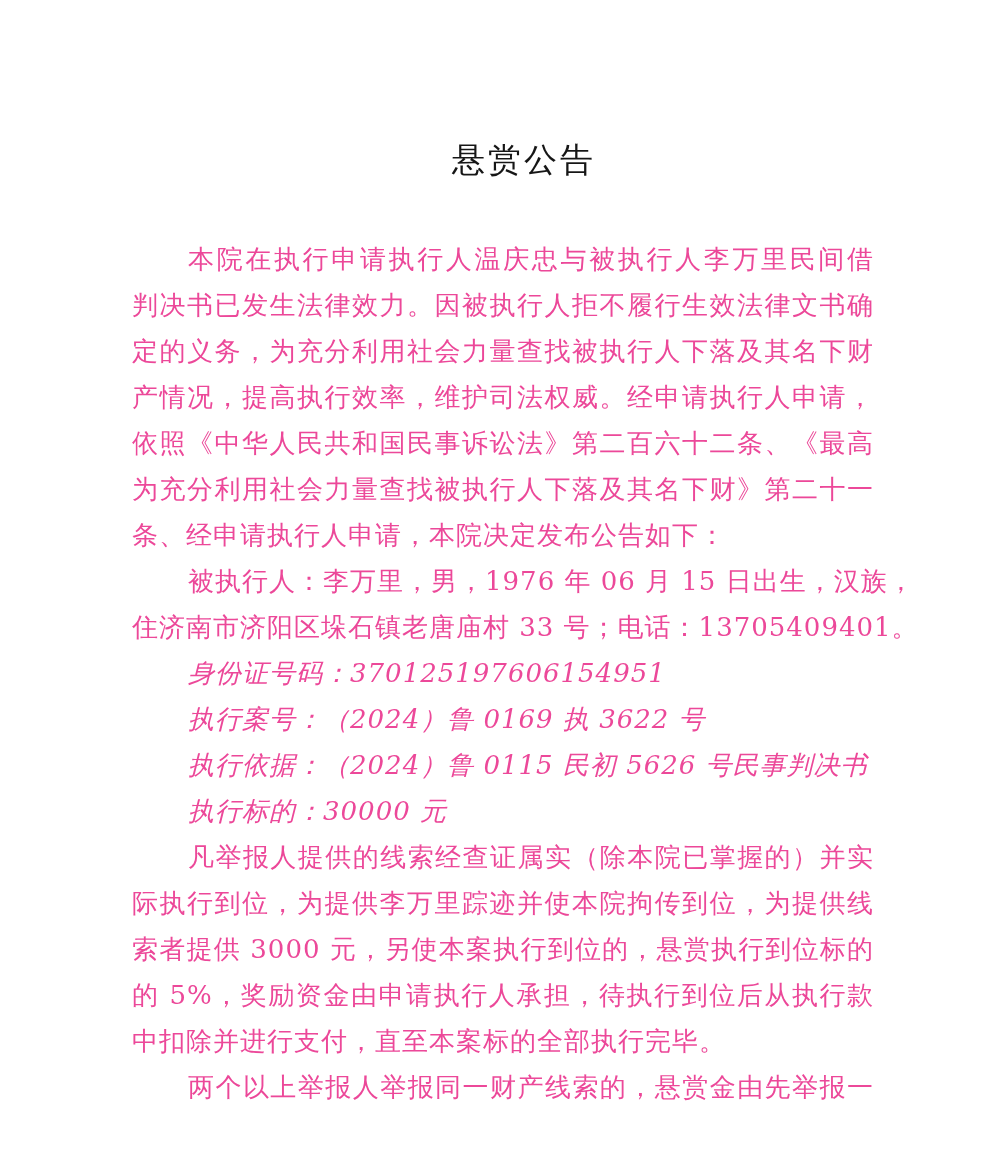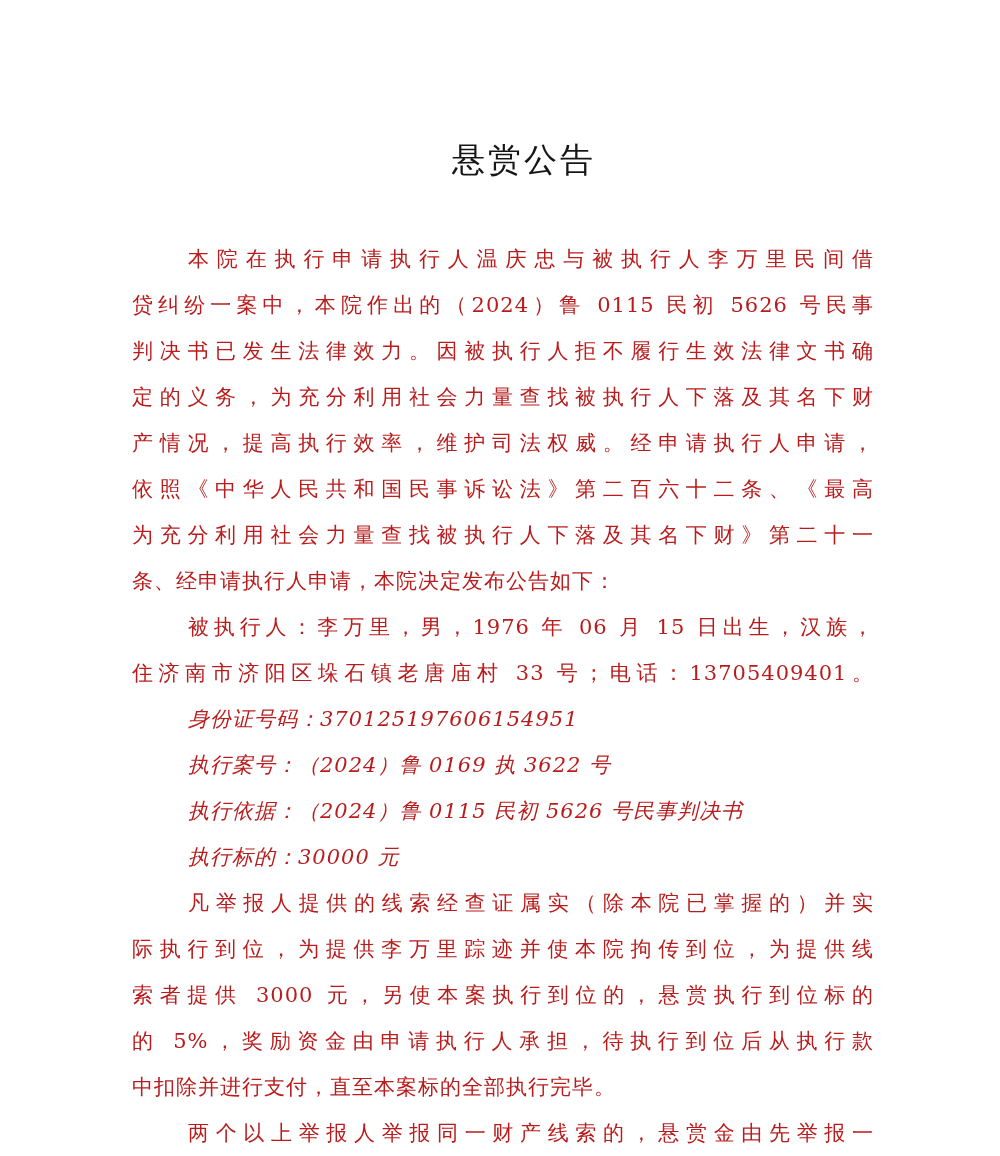--- a/index.html
+++ b/index.html
@@ -37,23 +37,23 @@
 
     .body {
       position: absolute;
       left: 132px;
       top: 236px;
       width: 742px;
     }
     .line {
       height: 46px;
       line-height: 46px;
-      font-size: 21px;
+      font-size: 26px;
       white-space: nowrap;
-      color: #b91c1c;
+      color: #ec4899;
       text-align: justify;
       text-align-last: justify;
       letter-spacing: 1px;
     }
     .line.last {
       text-align-last: left;
     }
     .line.indent {
       padding-left: 56px;
     }
@@ -67,21 +67,20 @@
 <body>
 
 <div class="page">
 
   <h2 class="title notice">悬赏公告</h2>
 
   <div class="body">
 
     <div>
       <div class="line indent">本院在执行申请执行人温庆忠与被执行人李万里民间借</div>
-      <div class="line">贷纠纷一案中，本院作出的（2024）鲁 0115 民初 5626 号民事</div>
       <div class="line">判决书已发生法律效力。因被执行人拒不履行生效法律文书确</div>
       <div class="line">定的义务，为充分利用社会力量查找被执行人下落及其名下财</div>
       <div class="line">产情况，提高执行效率，维护司法权威。经申请执行人申请，</div>
       <div class="line">依照《中华人民共和国民事诉讼法》第二百六十二条、《最高</div>
       <div class="line">为充分利用社会力量查找被执行人下落及其名下财》第二十一</div>
       <div class="line last">条、经申请执行人申请，本院决定发布公告如下：</div>
     </div>
 
     <div>
       <div class="line indent">被执行人：李万里，男，1976 年 06 月 15 日出生，汉族，</div>

